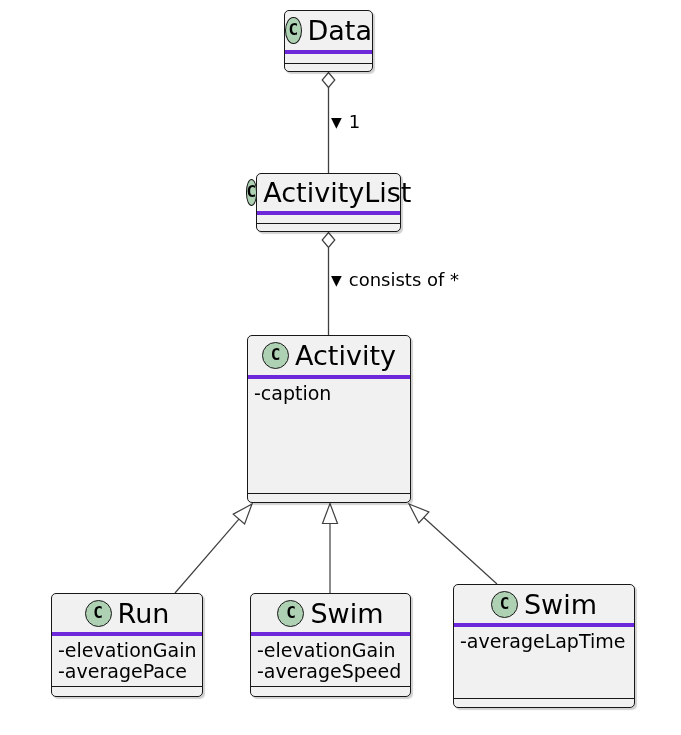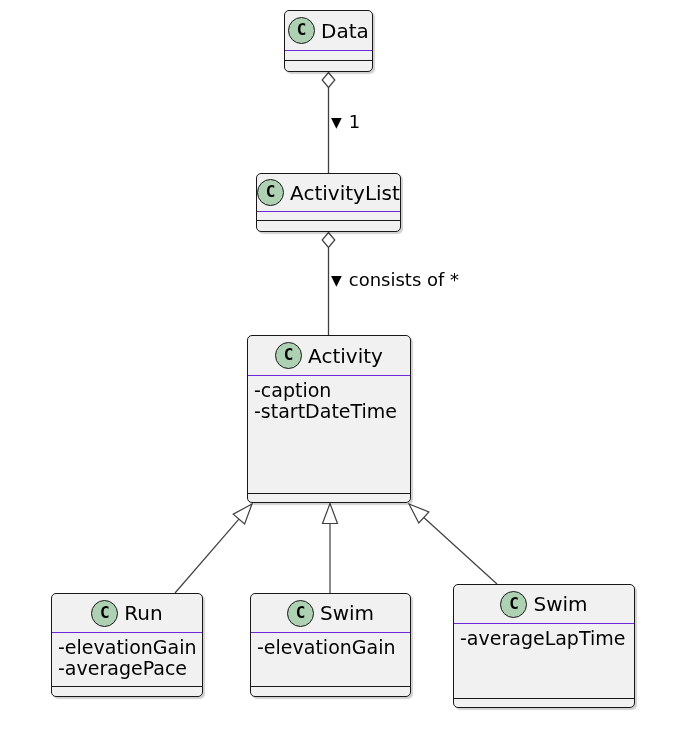--- a/index.html
+++ b/index.html
@@ -34,23 +34,23 @@
     box-sizing:border-box;
     width:27px;height:27px;
     border-radius:50%;
     background:#ADD1B2;
     border:1.5px solid #181818;
     display:flex;align-items:center;justify-content:center;
     font-family:"DejaVu Sans Mono", monospace;
     font-weight:bold;font-size:16px;line-height:1;
     padding-bottom:1px;
   }
-  .class-title{font-size:20px;line-height:1;white-space:nowrap;}
+  .class-title{font-size:27px;line-height:1;white-space:nowrap;}
   .uml-attrs{
-    border-top:1px solid #6d28d9;
+    border-top:4px solid #6d28d9;
     flex:1 1 auto;
     padding:4px 0 0 6px;
     font-size:19px;line-height:21px;
     white-space:nowrap;
     overflow:hidden;
   }
   .uml-methods{
     border-top:1px solid #181818;
     flex:0 0 auto;
   }
@@ -126,21 +126,20 @@
     <div class="uml-methods"></div>
   </div>
 
   <div class="uml-class" id="cls-activity">
     <div class="uml-header">
       <span class="c-circle">C</span>
       <span class="class-title">Activity</span>
     </div>
     <div class="uml-attrs">
       <div>-caption</div>
-      <div>-startDateTime</div>
     </div>
     <div class="uml-methods"></div>
   </div>
 
   <div class="uml-class" id="cls-run">
     <div class="uml-header">
       <span class="c-circle">C</span>
       <span class="class-title">Run</span>
     </div>
     <div class="uml-attrs">
@@ -150,20 +149,21 @@
     <div class="uml-methods"></div>
   </div>
 
   <div class="uml-class" id="cls-cycle">
     <div class="uml-header">
       <span class="c-circle">C</span>
       <span class="class-title">Swim</span>
     </div>
     <div class="uml-attrs">
       <div>-elevationGain</div>
+      <div>-averageSpeed</div>
     </div>
     <div class="uml-methods"></div>
   </div>
 
   <div class="uml-class" id="cls-swim">
     <div class="uml-header">
       <span class="c-circle">C</span>
       <span class="class-title">Swim</span>
     </div>
     <div class="uml-attrs">

